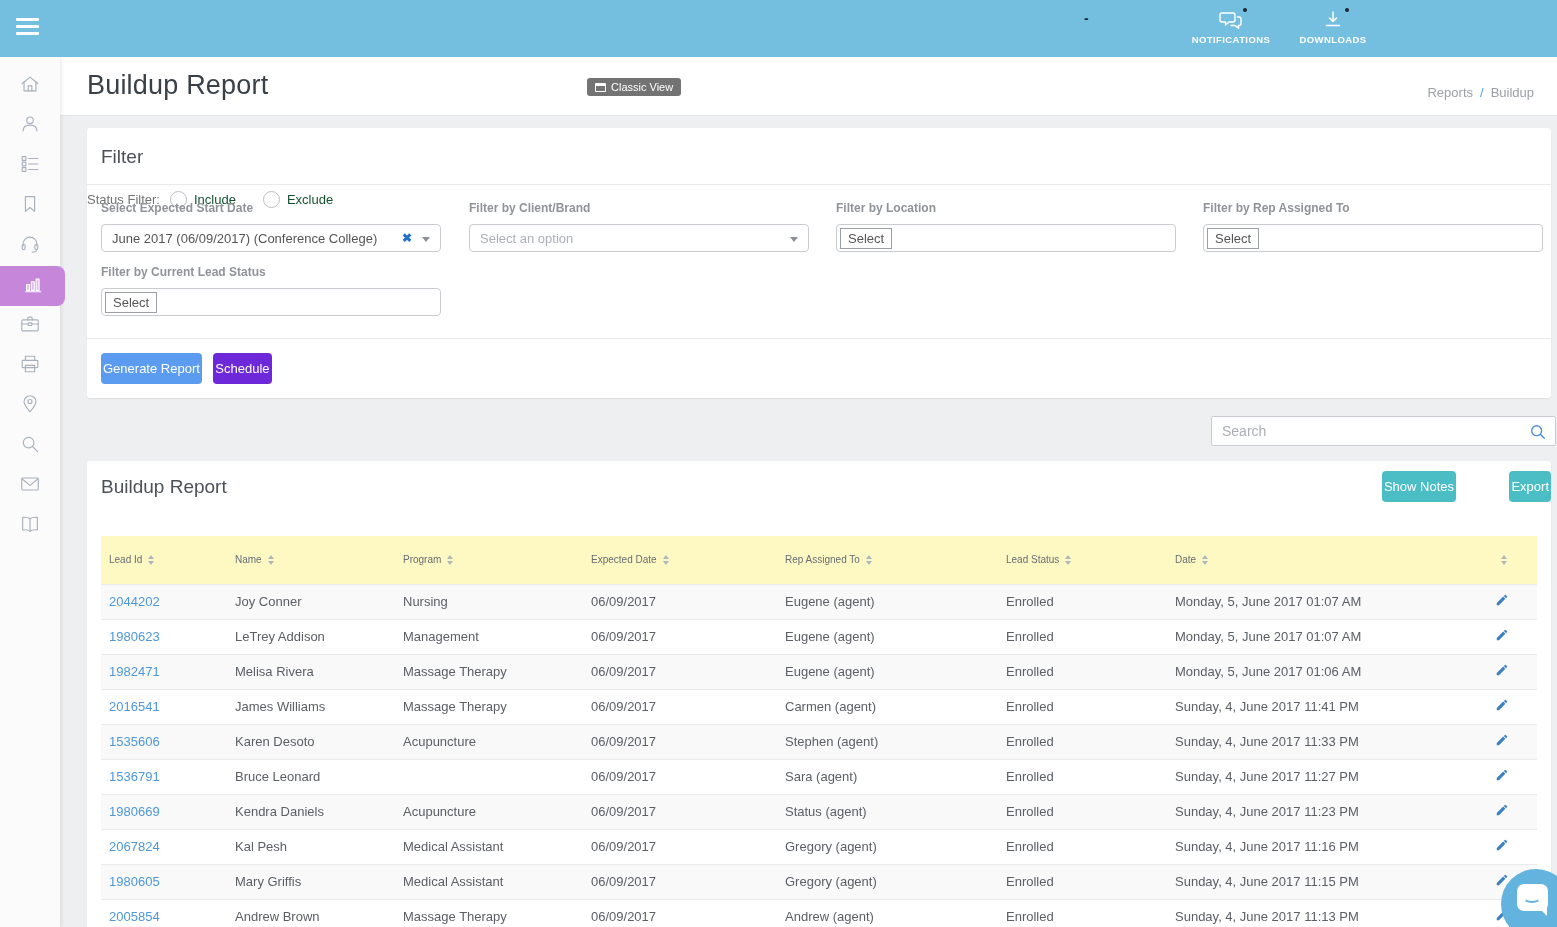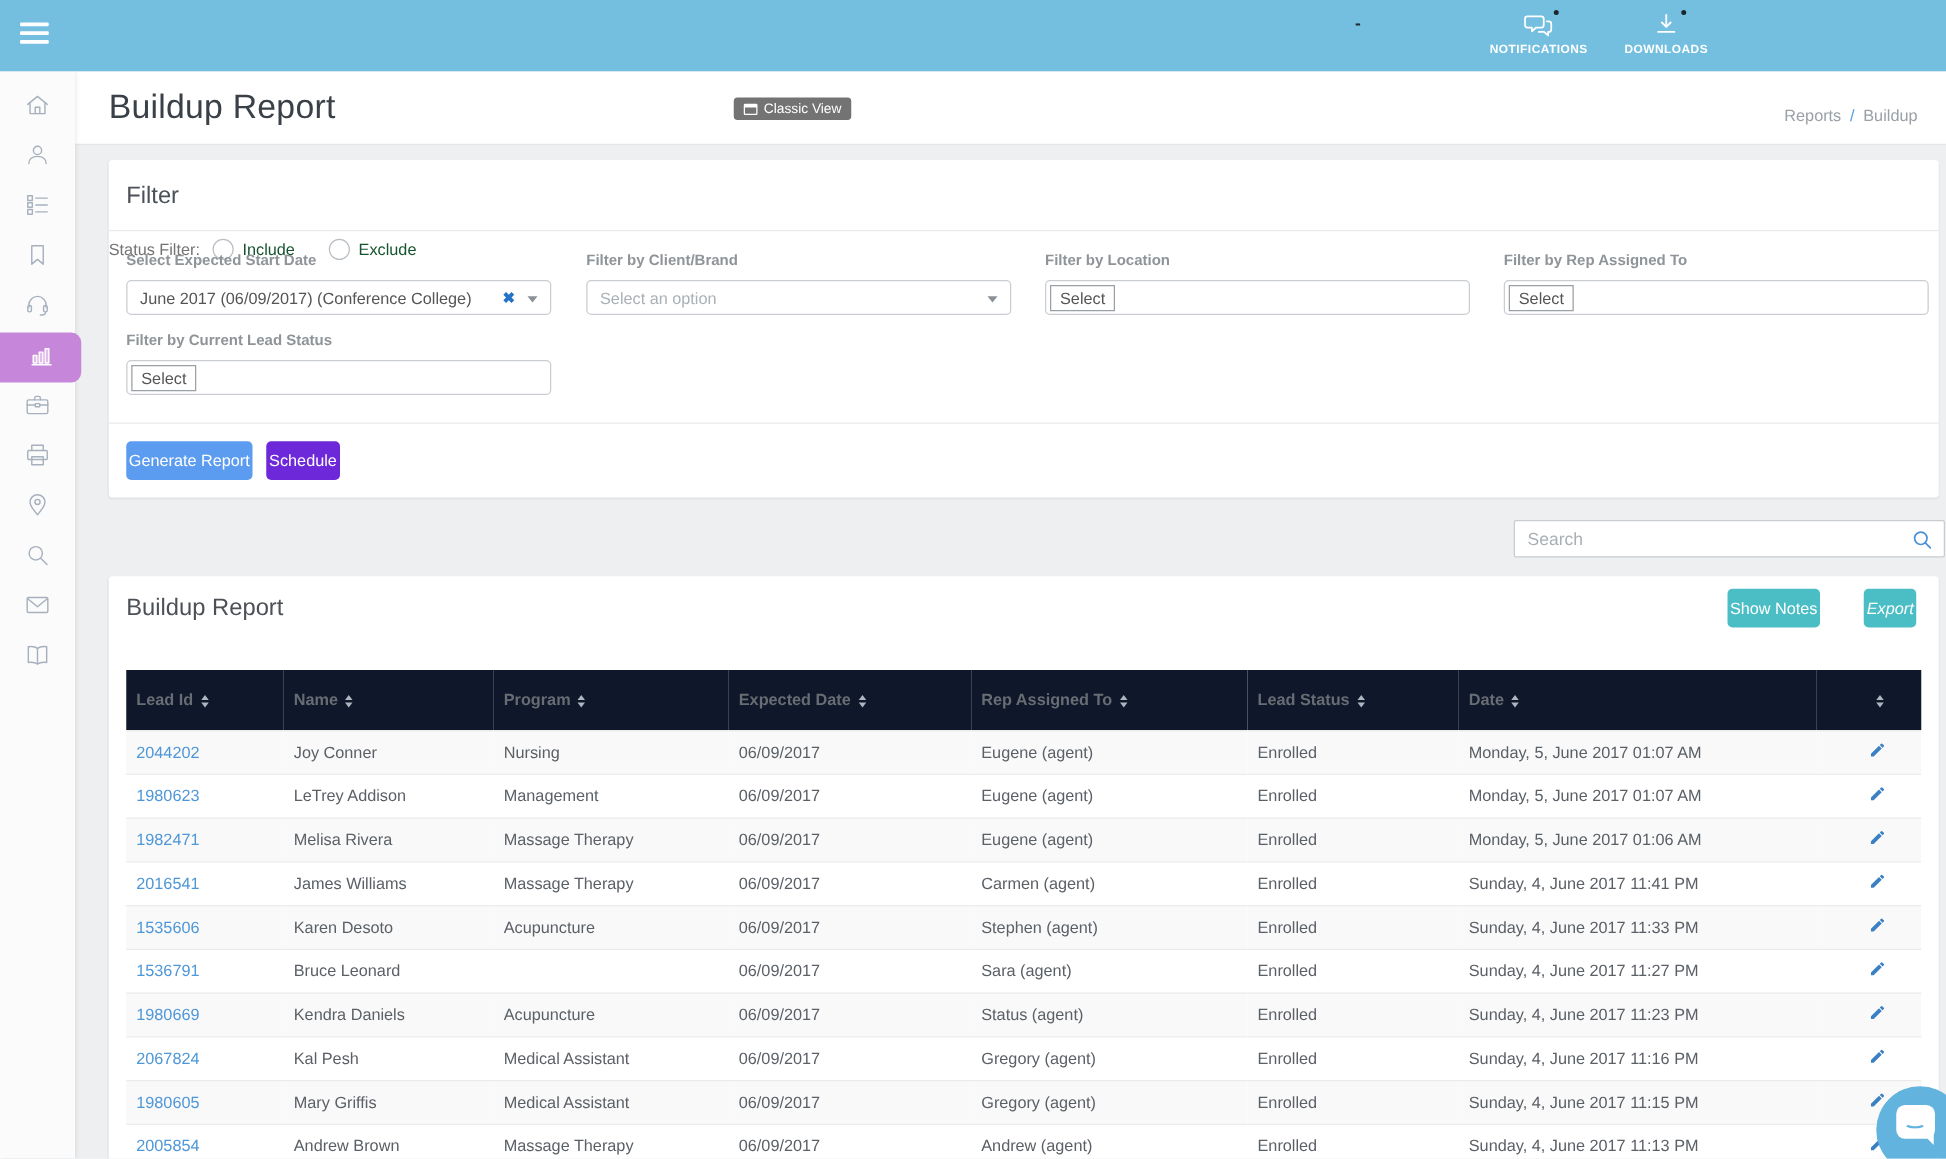--- a/index.html
+++ b/index.html
@@ -68,25 +68,25 @@
   .search-box input { width:100%; height:100%; border:none; outline:none; padding:0 34px 0 10px; font-size:14px; color:#555; font-family:inherit; background:transparent; }
   .search-box input::placeholder { color:#a9afb5; }
   .search-ic { position:absolute; right:8px; top:6px; }
 
   
   .report-card { position:absolute; left:27px; top:404px; width:1464px; height:560px; }
   .report-header { position:relative; height:75px; }
   .report-title { position:absolute; left:14px; top:15px; font-size:19px; font-weight:400; color:#4b5157; }
   .btn-teal { position:absolute; top:10px; background:#4abdc5; }
   .btn-notes { right:95px; }
-  .btn-export { right:18px;font-style:italic; }
+  .btn-export { right:0; }
 
   .table-wrap { margin:0 14px; }
   table { width:100%; border-collapse:collapse; table-layout:fixed; }
-  thead th { background:#0f172a; height:48px; text-align:left; padding-left:8px; font-size:13px; font-weight:bold; color:#676d73; cursor:pointer; }
+  thead th { background:#fef9c3; height:48px; text-align:left; padding-left:8px; font-size:10px; font-weight:normal; color:#676d73; cursor:pointer; }
   thead th.edit-col { text-align:right; padding-right:30px; }
   .sort { display:inline-flex; flex-direction:column; margin-left:6px; vertical-align:middle; gap:2px; }
   .sort i { display:block; width:0; height:0; border-left:3.5px solid transparent; border-right:3.5px solid transparent; }
   .sort .up { border-bottom:4px solid #aeb6bf; }
   .sort .dn { border-top:4px solid #aeb6bf; }
   tbody td { height:35px; padding-left:8px; font-size:13px; color:#5b6066; border-top:1px solid #ebebeb; }
   tbody tr:nth-child(odd) { background:#f9f9f9; }
   .lead-link { color:#4e97d8; text-decoration:none; cursor:pointer; }
   td.edit-cell { text-align:right; padding-right:28px; }
   .edit-btn { cursor:pointer; display:inline-block; }

